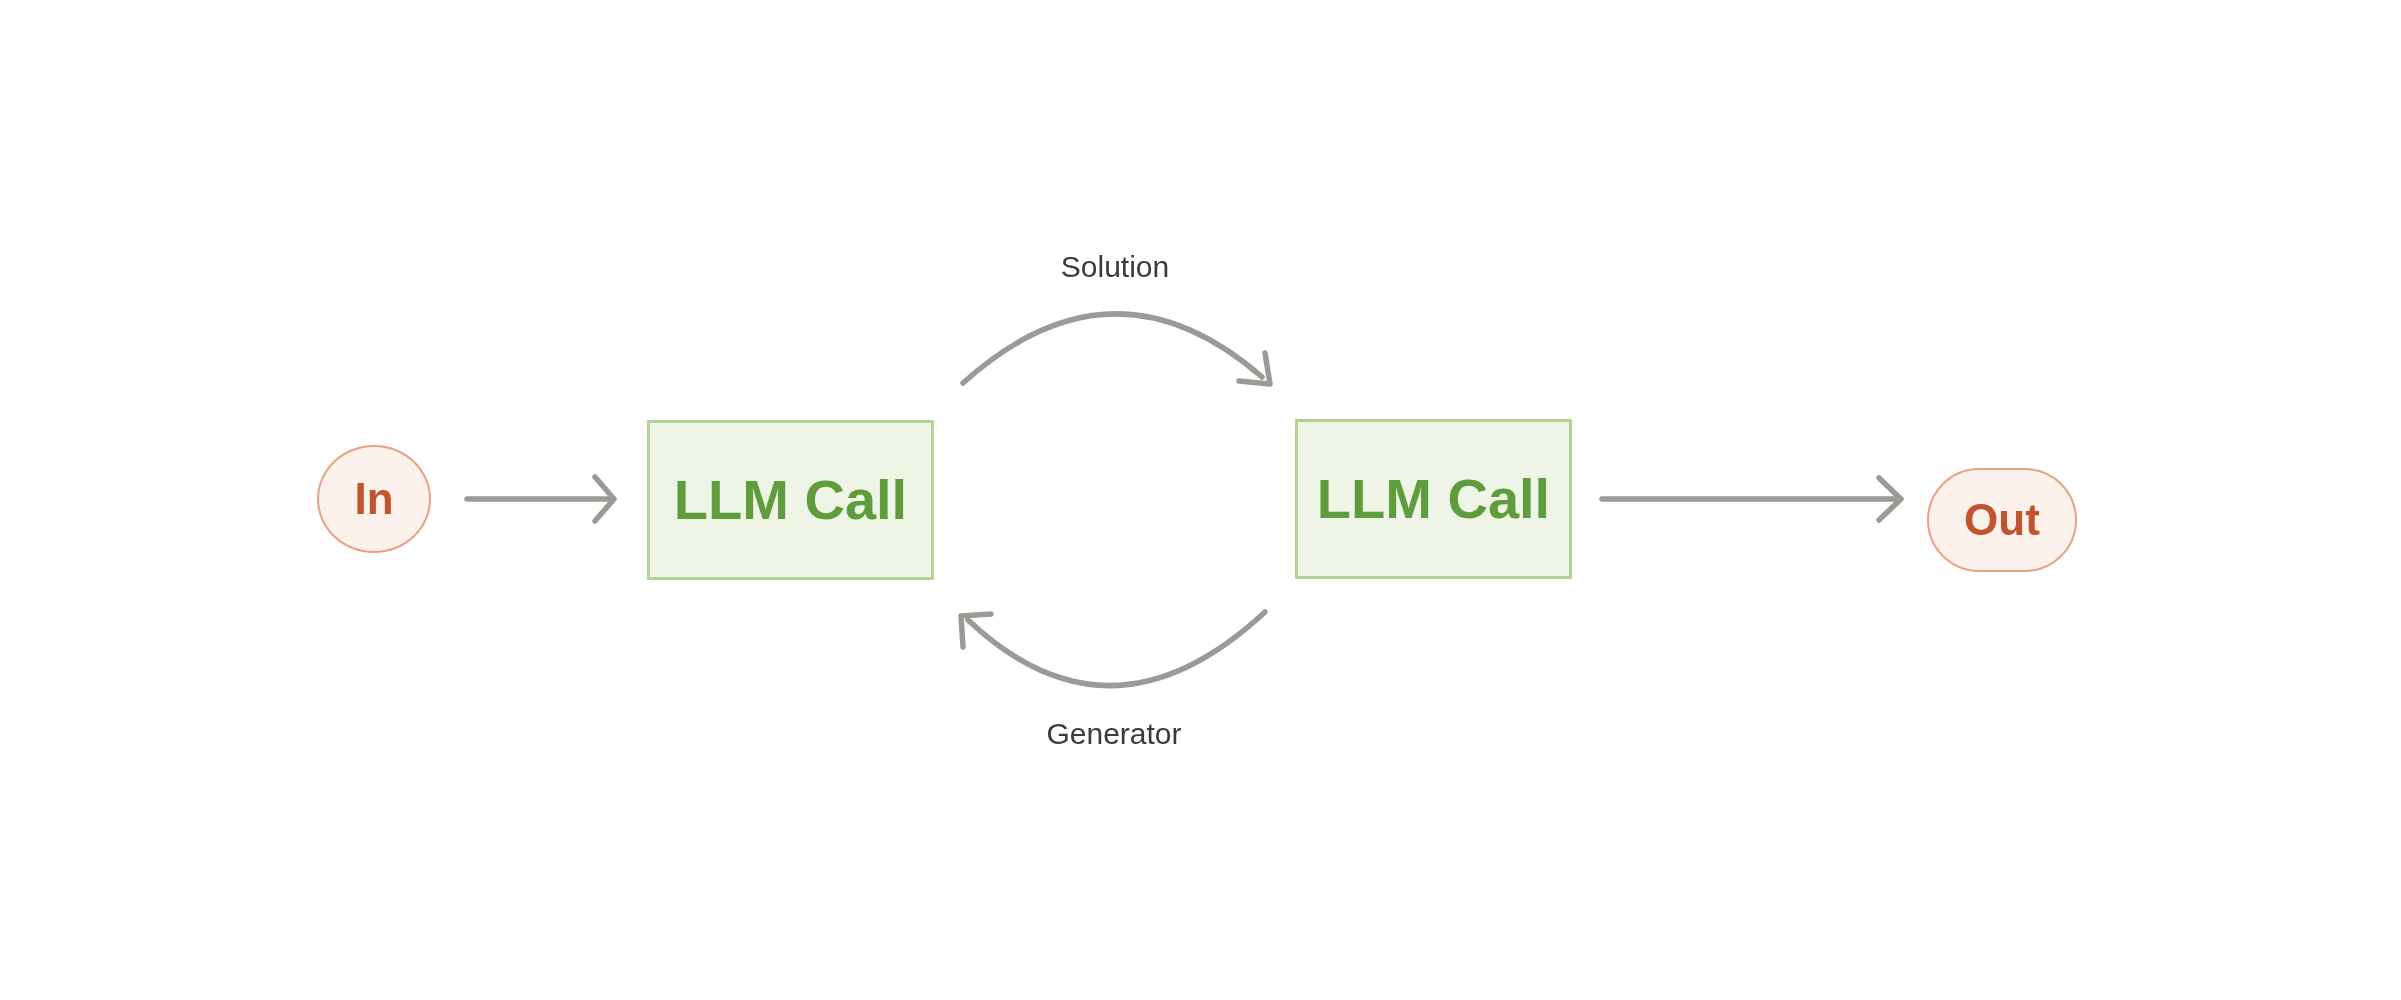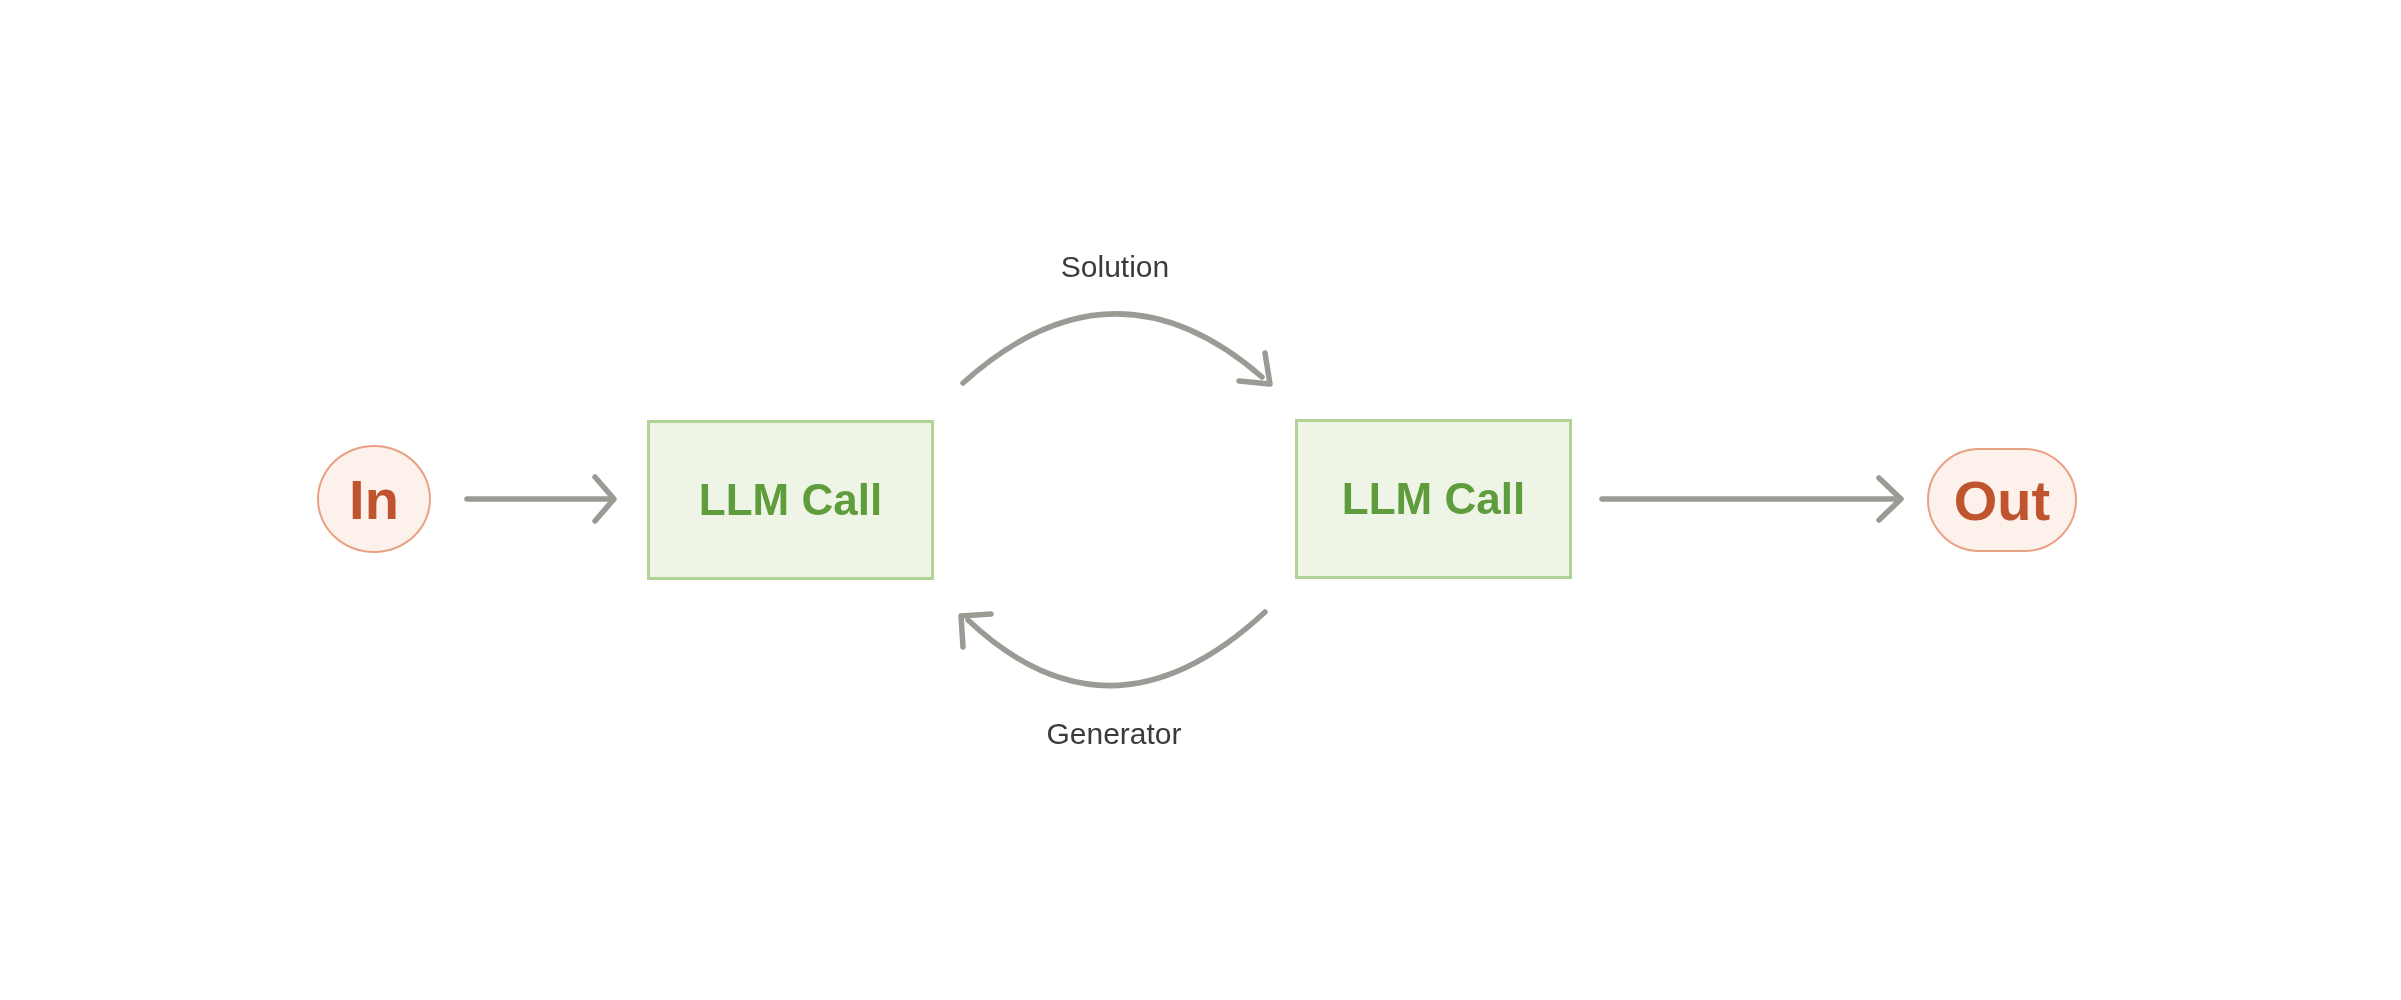--- a/index.html
+++ b/index.html
@@ -43,31 +43,31 @@
     align-items:center;
     justify-content:center;
     text-align:center;
     box-sizing:border-box;
     font-weight:bold;
   }
   .node.green{
     background:var(--node-green-fill);
     border:3px solid var(--node-green-border);
     color:var(--node-green-text);
-    font-size:44px;
+    font-size:56px;
     line-height:56px;
   }
   .node.terminal{
     background:var(--terminal-fill);
     border:2.5px solid var(--terminal-border);
     color:var(--terminal-text);
-    font-size:56px;
+    font-size:44px;
   }
   #in-node{left:317px;top:445px;width:114px;height:108px;border-radius:50%;}
-  #out-node{left:1927px;top:448px;width:150px;height:104px;border-radius:52px;}
+  #out-node{left:1927px;top:468px;width:150px;height:104px;border-radius:52px;}
   #generator-node{left:647px;top:420px;width:287px;height:160px;}
   #evaluator-node{left:1295px;top:419px;width:277px;height:160px;}
   .node-label span{display:block;}
   .edge-label{
     position:absolute;
     color:var(--label-text);
     font-size:30px;
     line-height:50px;
     text-align:center;
     font-weight:400;

